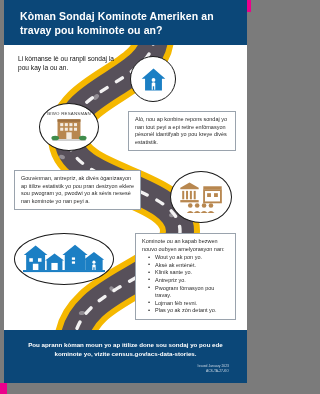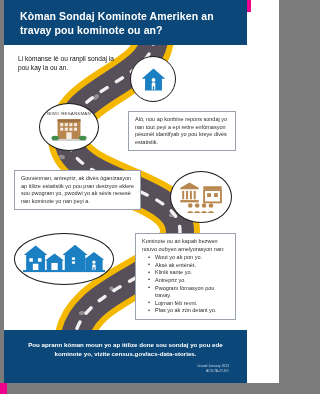--- a/index.html
+++ b/index.html
@@ -5,21 +5,21 @@
   * { box-sizing: border-box; margin: 0; padding: 0; }
   html, body {
     width: 251px; height: 394px;
     background: #7b7b7b;
     font-family: "Liberation Sans", sans-serif;
     overflow: hidden;
   }
   .page {
     position: absolute;
     left: 4px; top: 0px;
-    width: 275px; height: 383px;
+    width: 243px; height: 383px;
     background: #ffffff;
     overflow: hidden;
   }
   .magenta-mark {
     position: absolute;
     left: 0px; top: 383px;
     width: 7px; height: 11px;
     background: #ec008c;
   }
   .magenta-mark-right {

